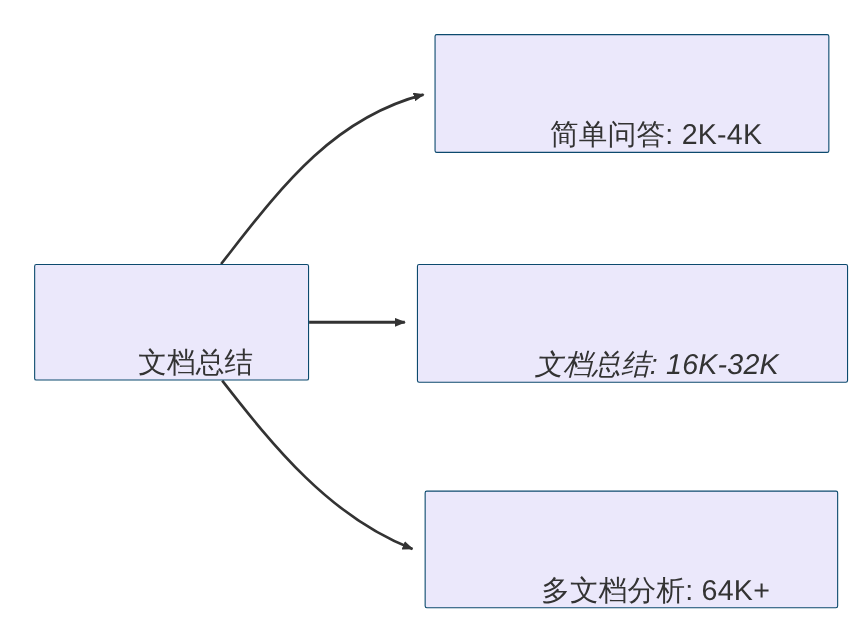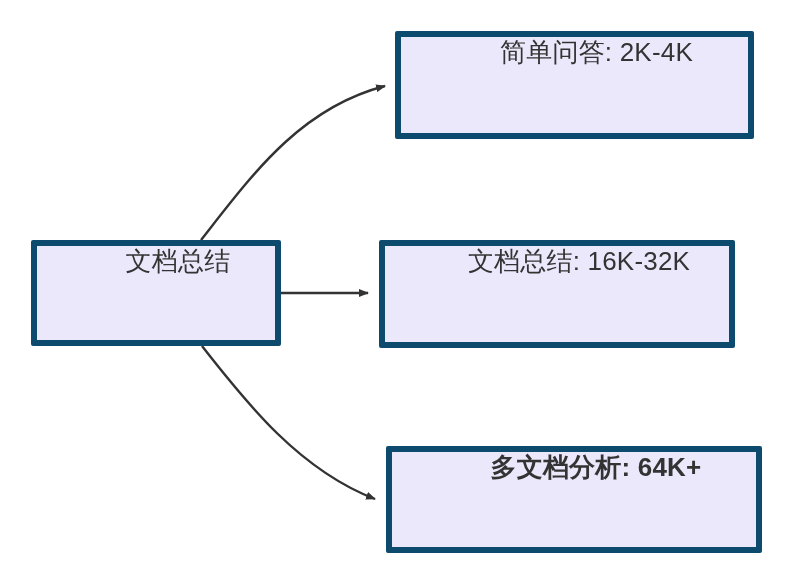--- a/index.html
+++ b/index.html
@@ -26,24 +26,24 @@
     left: 0;
     top: 0;
     width: 787px;
     height: 572px;
     pointer-events: none;
   }
   .node {
     position: absolute;
     box-sizing: border-box;
     background: #ebe8fb;
-    border: 6px solid #0c4a6e;
+    border: 1px solid #0c4a6e;
     border-radius: 2px;
     display: flex;
-    align-items: flex-start;
+    align-items: flex-end;
     justify-content: center;
     padding-left: 44px;
   }
   .node-label {
     color: #333333;
     font-size: 26px;
     line-height: 1.2;
     white-space: nowrap;
     letter-spacing: 0.2px;
   }
@@ -55,29 +55,29 @@
   }
   #node-simple-qa {
     left: 395px;
     top: 31px;
     width: 359px;
     height: 108px;
   }
   #node-doc-summary {
     left: 379px;
     top: 240px;
-    width: 356px;
+    width: 392px;
     height: 108px;
+    font-style: italic;
   }
   #node-multi-doc {
     left: 386px;
     top: 446px;
     width: 376px;
     height: 107px;
-    font-weight: bold;
   }
 </style>
 </head>
 <body>
 
 <div id="diagram-canvas">
 
   <svg class="edge-layer" viewBox="0 0 787 572" width="787" height="572" xmlns="http://www.w3.org/2000/svg">
     <defs>
       <marker id="arrowhead" markerWidth="10" markerHeight="8" refX="9" refY="4" orient="auto" markerUnits="userSpaceOnUse">

